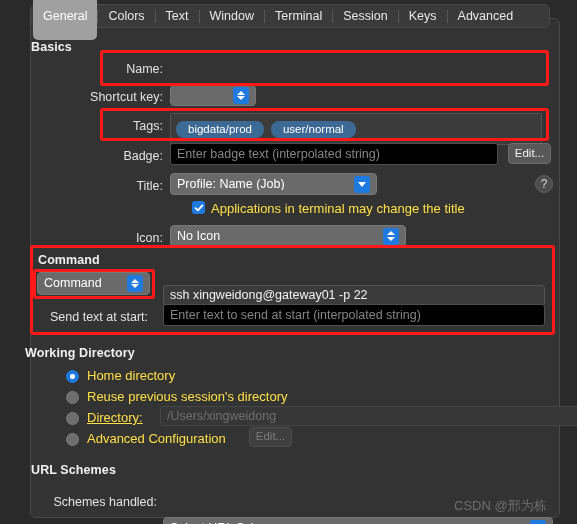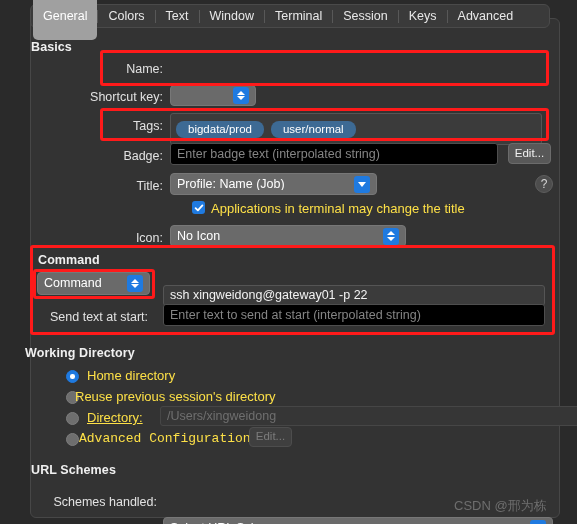--- a/index.html
+++ b/index.html
@@ -305,28 +305,28 @@
 
     <div class="rowlabel" style="left:38px; top:309px; width:110px;">Send text at start:</div>
     <div class="tfield flat ph" style="left:163px; top:304px; width:382px; height:22px;">Enter text to send at start (interpolated string)</div>
 
     <div class="grouphdr" style="left:25px; top:346px;">Working Directory</div>
 
     <div class="radio on" style="left:66px; top:370px;"></div>
     <div class="plainlabel" style="left:87px; top:368px;">Home directory</div>
 
     <div class="radio" style="left:66px; top:391px;"></div>
-    <div class="plainlabel" style="left:75px; top:389px;">Reuse previous session's directory</div>
+    <div class="plainlabel" style="left:87px; top:389px;">Reuse previous session's directory</div>
 
     <div class="radio" style="left:66px; top:412px;"></div>
     <div class="plainlabel" style="left:87px; top:410px;text-decoration:underline;">Directory:</div>
     <div class="tfield flat disabled" style="left:160px; top:406px; width:436px; height:20px;">/Users/xingweidong</div>
 
     <div class="radio" style="left:66px; top:433px;"></div>
-    <div class="plainlabel" style="left:79px; top:431px;font-family:Liberation Mono, monospace;">Advanced Configuration</div>
+    <div class="plainlabel" style="left:87px; top:431px;">Advanced Configuration</div>
     <div class="pbtn disabled" style="left:249px; top:427px; width:43px; height:20px;">Edit...</div>
 
     <div class="grouphdr" style="left:31px; top:463px;">URL Schemes</div>
 
     <div class="rowlabel" style="left:31px; top:494px; width:126px;">Schemes handled:</div>
     <div class="popup" style="left:163px; top:517px; width:390px; height:22px;">
       <span class="lbl">Select URL Schemes...</span>
       <span class="bluebox right">
         <span class="chev single"></span>
       </span>

